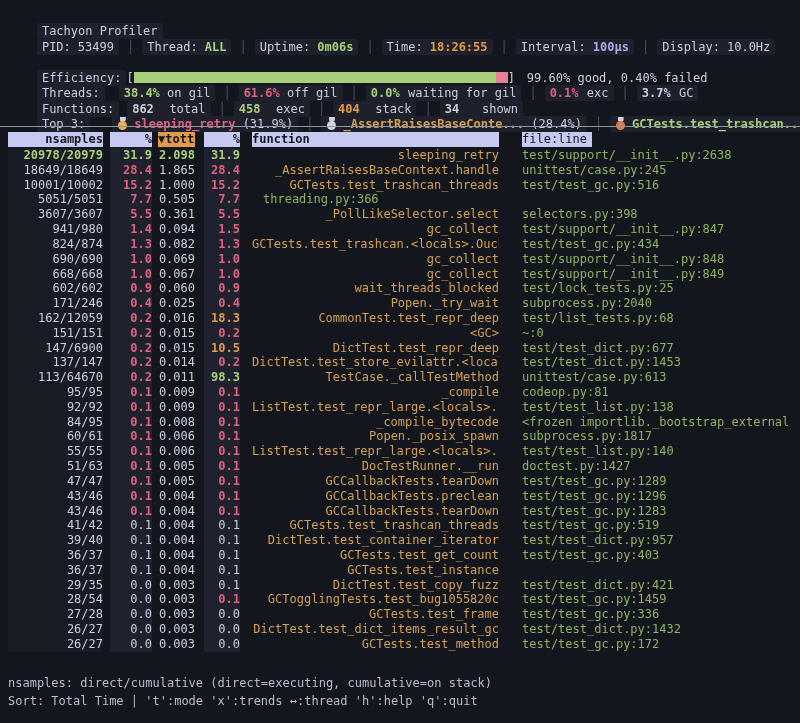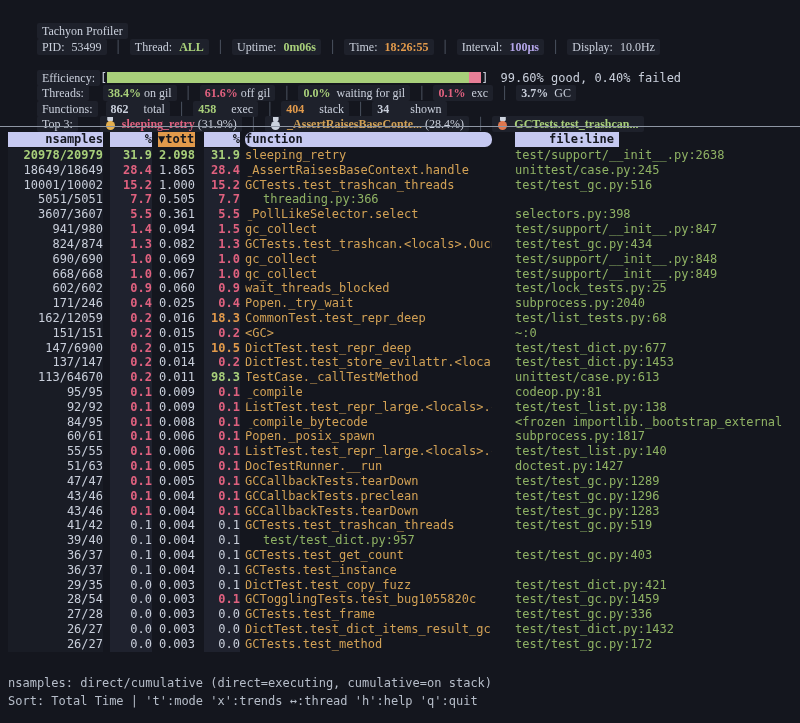--- a/index.html
+++ b/index.html
@@ -8,47 +8,47 @@
     --red:#e0617f; --pink:#e87f97; --lav:#c6c9f1; --lavtext:#15171f;
     --purple:#b3a5e8; --stripe:#191c25; --stripe2:#1f222e; --hlbg:#43202e;
     --sep:#8e96a4; --divider:#4d5462; --foot:#b6bdc9;
   }
   html,body{margin:0;padding:0;background:#000;}
   .screen{
     position:relative; width:800px; height:723px; background:var(--bg);
     overflow:hidden; font:12px "DejaVu Sans Mono", monospace; color:var(--fg);
   }
   .line{position:absolute; left:8px; right:4px; height:15px; line-height:15px; white-space:pre;}
-  .chip{background:var(--chip); padding:1px 5px; border-radius:2px;font-family:Liberation Serif, serif;}
+  .chip{background:var(--chip); padding:1px 5px; border-radius:2px;}
   .lbl{color:var(--fg);}
   .val{margin-left:7px;}
   .div{color:var(--divider); margin:0 8px;}
   .fg{color:var(--fg);} .green{color:var(--green);}
-  .greendim{color:var(--greendim);} .amber{color:var(--amber);} .orange{color:var(--orange);}
+  .greendim{color:var(--greendim);} .amber{color:var(--amber);text-align:right;} .orange{color:var(--orange);}
   .red{color:var(--red);} .purple{color:var(--purple);} .b{font-weight:bold;}
   .hl{background:var(--hlbg);}
   .bracket{color:var(--fg);}
   .bar{display:inline-flex; height:11px; vertical-align:-1px; overflow:hidden;}
   .bar .good{background:var(--green); height:100%;}
   .bar .bad{background:var(--pink); height:100%;}
   .sep{position:absolute; left:0; right:0; top:126px; height:1px; background:var(--sep);}
   
   .trow, .thead{display:flex; padding-left:8px; height:14.82px; line-height:14.82px; white-space:pre;}
   .thead{position:absolute; left:0; right:0; top:132px; height:15px; line-height:15px;}
   .tbody{position:absolute; left:0; right:0; top:148px;}
   .c-ns{width:95px; text-align:right; background:var(--stripe); flex:none;}
   .c-p1{width:42px; text-align:right; background:var(--stripe2); margin-left:7px; flex:none;}
   .c-tt{width:37px; text-align:right; margin-left:6px; flex:none;}
   .c-p2{width:36px; text-align:right; background:var(--stripe2); margin-left:9px; flex:none;}
-  .c-fn{width:247px; margin-left:5px; overflow:hidden; flex:none;border-radius:7px;}
+  .c-fn{width:247px; margin-left:12px; overflow:hidden; flex:none;}
   .c-fl{flex:1; margin-left:23px; overflow:hidden;}
   .thead .hd{background:var(--lav); color:var(--lavtext); font-weight:bold;}
   .thead .hd-sort{background:var(--orange); color:var(--lavtext); font-weight:bold;}
   .thead .c-fl{background:none;}
-  .thead .c-fl .hd-box{background:var(--lav); color:var(--lavtext); font-weight:bold; display:inline-block; width:70px;padding-left:34px;}
+  .thead .c-fl .hd-box{background:var(--lav); color:var(--lavtext); font-weight:normal; display:inline-block; width:70px;}
   
   .medal{display:inline-block; width:11px; height:13px; position:relative; margin-right:6px; vertical-align:-2px;}
   .medal::before{content:""; position:absolute; top:0; left:2.5px; width:6px; height:6px;
     background:#cdd3de; clip-path:polygon(0 0,100% 0,100% 55%,50% 100%,0 55%);}
   .medal::after{content:""; position:absolute; bottom:0; left:1px; width:9px; height:9px;
     border-radius:50%; background:var(--mc,#e5b04f);}
   .footer{color:var(--foot);}
   .num{display:inline-block; min-width:30px; }
 </style>
 </head>
@@ -112,21 +112,21 @@
       <div class="trow"><span class="c-ns fg">95/95</span><span class="c-p1 red b">0.1</span><span class="c-tt fg">0.009</span><span class="c-p2 red b">0.1</span><span class="c-fn amber">_compile</span><span class="c-fl greendim">codeop.py:81</span></div>
       <div class="trow"><span class="c-ns fg">92/92</span><span class="c-p1 red b">0.1</span><span class="c-tt fg">0.009</span><span class="c-p2 red b">0.1</span><span class="c-fn amber">ListTest.test_repr_large.&lt;locals&gt;.check</span><span class="c-fl greendim">test/test_list.py:138</span></div>
       <div class="trow"><span class="c-ns fg">84/95</span><span class="c-p1 red b">0.1</span><span class="c-tt fg">0.008</span><span class="c-p2 red b">0.1</span><span class="c-fn amber">_compile_bytecode</span><span class="c-fl greendim">&lt;frozen importlib._bootstrap_external</span></div>
       <div class="trow"><span class="c-ns fg">60/61</span><span class="c-p1 red b">0.1</span><span class="c-tt fg">0.006</span><span class="c-p2 red b">0.1</span><span class="c-fn amber">Popen._posix_spawn</span><span class="c-fl greendim">subprocess.py:1817</span></div>
       <div class="trow"><span class="c-ns fg">55/55</span><span class="c-p1 red b">0.1</span><span class="c-tt fg">0.006</span><span class="c-p2 red b">0.1</span><span class="c-fn amber">ListTest.test_repr_large.&lt;locals&gt;.check</span><span class="c-fl greendim">test/test_list.py:140</span></div>
       <div class="trow"><span class="c-ns fg">51/63</span><span class="c-p1 red b">0.1</span><span class="c-tt fg">0.005</span><span class="c-p2 red b">0.1</span><span class="c-fn amber">DocTestRunner.__run</span><span class="c-fl greendim">doctest.py:1427</span></div>
       <div class="trow"><span class="c-ns fg">47/47</span><span class="c-p1 red b">0.1</span><span class="c-tt fg">0.005</span><span class="c-p2 red b">0.1</span><span class="c-fn amber">GCCallbackTests.tearDown</span><span class="c-fl greendim">test/test_gc.py:1289</span></div>
       <div class="trow"><span class="c-ns fg">43/46</span><span class="c-p1 red b">0.1</span><span class="c-tt fg">0.004</span><span class="c-p2 red b">0.1</span><span class="c-fn amber">GCCallbackTests.preclean</span><span class="c-fl greendim">test/test_gc.py:1296</span></div>
       <div class="trow"><span class="c-ns fg">43/46</span><span class="c-p1 red b">0.1</span><span class="c-tt fg">0.004</span><span class="c-p2 red b">0.1</span><span class="c-fn amber">GCCallbackTests.tearDown</span><span class="c-fl greendim">test/test_gc.py:1283</span></div>
       <div class="trow"><span class="c-ns fg">41/42</span><span class="c-p1 fg">0.1</span><span class="c-tt fg">0.004</span><span class="c-p2 fg">0.1</span><span class="c-fn amber">GCTests.test_trashcan_threads</span><span class="c-fl greendim">test/test_gc.py:519</span></div>
-      <div class="trow"><span class="c-ns fg">39/40</span><span class="c-p1 fg">0.1</span><span class="c-tt fg">0.004</span><span class="c-p2 fg">0.1</span><span class="c-fl greendim">test/test_dict.py:957</span></div>
+      <div class="trow"><span class="c-ns fg">39/40</span><span class="c-p1 fg">0.1</span><span class="c-tt fg">0.004</span><span class="c-p2 fg">0.1</span><span class="c-fn amber">DictTest.test_container_iterator</span><span class="c-fl greendim">test/test_dict.py:957</span></div>
       <div class="trow"><span class="c-ns fg">36/37</span><span class="c-p1 fg">0.1</span><span class="c-tt fg">0.004</span><span class="c-p2 fg">0.1</span><span class="c-fn amber">GCTests.test_get_count</span><span class="c-fl greendim">test/test_gc.py:403</span></div>
       <div class="trow"><span class="c-ns fg">36/37</span><span class="c-p1 fg">0.1</span><span class="c-tt fg">0.004</span><span class="c-p2 fg">0.1</span><span class="c-fn amber">GCTests.test_instance</span></div>
       <div class="trow"><span class="c-ns fg">29/35</span><span class="c-p1 fg">0.0</span><span class="c-tt fg">0.003</span><span class="c-p2 fg">0.1</span><span class="c-fn amber">DictTest.test_copy_fuzz</span><span class="c-fl greendim">test/test_dict.py:421</span></div>
       <div class="trow"><span class="c-ns fg">28/54</span><span class="c-p1 fg">0.0</span><span class="c-tt fg">0.003</span><span class="c-p2 red b hl">0.1</span><span class="c-fn amber">GCTogglingTests.test_bug1055820c</span><span class="c-fl greendim">test/test_gc.py:1459</span></div>
       <div class="trow"><span class="c-ns fg">27/28</span><span class="c-p1 fg">0.0</span><span class="c-tt fg">0.003</span><span class="c-p2 fg">0.0</span><span class="c-fn amber">GCTests.test_frame</span><span class="c-fl greendim">test/test_gc.py:336</span></div>
       <div class="trow"><span class="c-ns fg">26/27</span><span class="c-p1 fg">0.0</span><span class="c-tt fg">0.003</span><span class="c-p2 fg">0.0</span><span class="c-fn amber">DictTest.test_dict_items_result_gc</span><span class="c-fl greendim">test/test_dict.py:1432</span></div>
       <div class="trow"><span class="c-ns fg">26/27</span><span class="c-p1 fg">0.0</span><span class="c-tt fg">0.003</span><span class="c-p2 fg">0.0</span><span class="c-fn amber">GCTests.test_method</span><span class="c-fl greendim">test/test_gc.py:172</span></div>
     </div>
 
   <div class="line footer" style="top:676px">nsamples: direct/cumulative (direct=executing, cumulative=on stack)</div>

